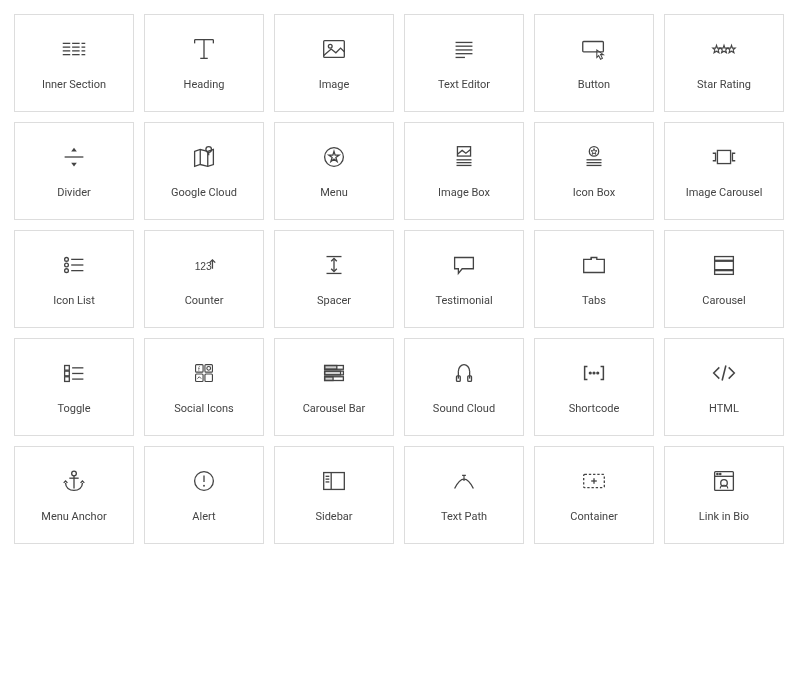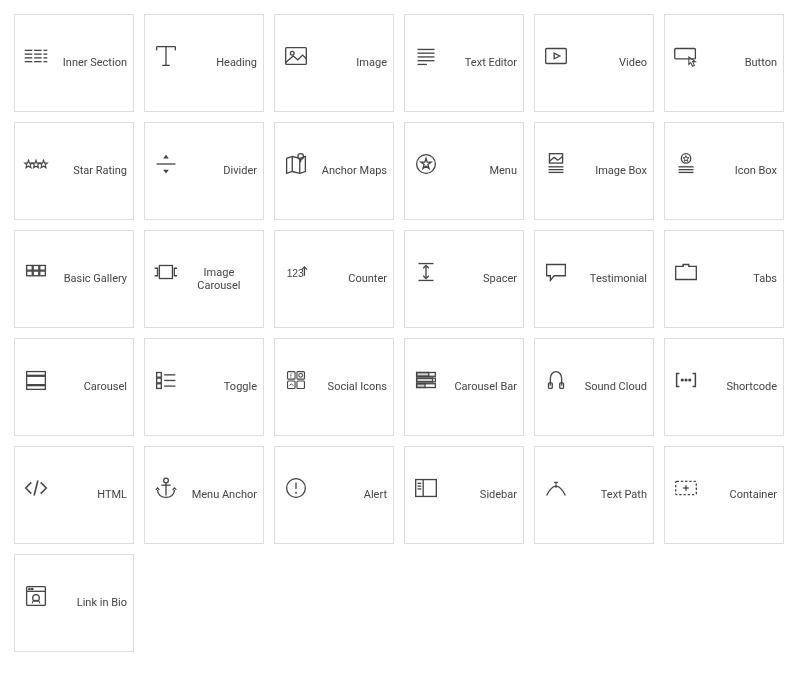--- a/index.html
+++ b/index.html
@@ -12,23 +12,23 @@
     .widgets-grid {
       display: grid;
       grid-template-columns: repeat(6, 1fr);
       gap: 10px;
     }
     .widget-card {
       border: 1px solid #ddd;
       background: #fff;
       height: 98px;
       display: flex;
-      flex-direction: row;
+      flex-direction: column;
       align-items: center;
-      justify-content: space-between;
+      justify-content: center;
       cursor: pointer;
       padding: 6px;
     }
     .widget-icon {
       width: 30px;
       height: 30px;
       display: flex;
       align-items: center;
       justify-content: center;
       color: #444;
@@ -98,29 +98,20 @@
           <line x1="7" y1="17" x2="25" y2="17"></line>
           <line x1="7" y1="21" x2="25" y2="21"></line>
           <line x1="7" y1="25" x2="17" y2="25"></line>
     </svg>
       </div>
       <div class="widget-label">Text Editor</div>
     </div>
     <div class="widget-card">
       <div class="widget-icon">
         <svg viewBox="0 0 32 32" fill="none" stroke="currentColor" stroke-width="1.4">
-      <rect x="5" y="8" width="22" height="16" rx="1"></rect>
-      <path d="M14 13 L20 16 L14 19 Z"></path>
-    </svg>
-      </div>
-      <div class="widget-label">Video</div>
-    </div>
-    <div class="widget-card">
-      <div class="widget-icon">
-        <svg viewBox="0 0 32 32" fill="none" stroke="currentColor" stroke-width="1.4">
       <rect x="4" y="8" width="22" height="11" rx="1"></rect>
       <path d="M19 17 L19 25 L21 23 L23 27 L25 26 L23 22 L26 22 Z" stroke-width="1.1"></path>
     </svg>
       </div>
       <div class="widget-label">Button</div>
     </div>
     <div class="widget-card">
       <div class="widget-icon">
         <svg viewBox="0 0 32 32" fill="none" stroke="currentColor" stroke-width="1.2">
       <path d="M8 12 L9 15 L12 15 L9.8 17 L10.6 20 L8 18.3 L5.4 20 L6.2 17 L4 15 L7 15 Z"></path>
@@ -143,21 +134,21 @@
     <div class="widget-card">
       <div class="widget-icon">
         <svg viewBox="0 0 32 32" fill="none" stroke="currentColor" stroke-width="1.4">
       <path d="M6 10 L12 8 L20 10 L26 8 L26 24 L20 26 L12 24 L6 26 Z"></path>
       <line x1="12" y1="8" x2="12" y2="24"></line>
           <line x1="20" y1="10" x2="20" y2="26"></line>
       <circle cx="21" cy="8" r="3"></circle>
           <path d="M21 11 L21 14"></path>
     </svg>
       </div>
-      <div class="widget-label">Anchor Maps</div>
+      <div class="widget-label">Google Cloud</div>
     </div>
     <div class="widget-card">
       <div class="widget-icon">
         <svg viewBox="0 0 32 32" fill="none" stroke="currentColor" stroke-width="1.4">
       <circle cx="16" cy="16" r="10"></circle>
       <path d="M16 10 L17.2 14 L21.5 14 L18 16.6 L19.3 20.8 L16 18.3 L12.7 20.8 L14 16.6 L10.5 14 L14.8 14 Z"></path>
     </svg>
       </div>
       <div class="widget-label">Menu</div>
     </div>
@@ -181,39 +172,39 @@
       <line x1="8" y1="19" x2="24" y2="19"></line>
           <line x1="8" y1="22" x2="24" y2="22"></line>
           <line x1="8" y1="25" x2="24" y2="25"></line>
     </svg>
       </div>
       <div class="widget-label">Icon Box</div>
     </div>
     <div class="widget-card">
       <div class="widget-icon">
         <svg viewBox="0 0 32 32" fill="none" stroke="currentColor" stroke-width="1.4">
-      <rect x="6" y="9" width="6" height="5"></rect>
-          <rect x="13" y="9" width="6" height="5"></rect>
-          <rect x="20" y="9" width="6" height="5"></rect>
-      <rect x="6" y="15" width="6" height="5"></rect>
-          <rect x="13" y="15" width="6" height="5"></rect>
-          <rect x="20" y="15" width="6" height="5"></rect>
-    </svg>
-      </div>
-      <div class="widget-label">Basic Gallery</div>
-    </div>
-    <div class="widget-card">
-      <div class="widget-icon">
-        <svg viewBox="0 0 32 32" fill="none" stroke="currentColor" stroke-width="1.4">
       <rect x="9" y="9" width="14" height="14"></rect>
       <path d="M4 12 L7 12 L7 20 L4 20"></path>
           <path d="M28 12 L25 12 L25 20 L28 20"></path>
     </svg>
       </div>
       <div class="widget-label">Image Carousel</div>
+    </div>
+    <div class="widget-card">
+      <div class="widget-icon">
+        <svg viewBox="0 0 32 32" fill="none" stroke="currentColor" stroke-width="1.4">
+      <circle cx="8" cy="10" r="2"></circle>
+          <line x1="13" y1="10" x2="26" y2="10"></line>
+      <circle cx="8" cy="16" r="2"></circle>
+          <line x1="13" y1="16" x2="26" y2="16"></line>
+      <circle cx="8" cy="22" r="2"></circle>
+          <line x1="13" y1="22" x2="26" y2="22"></line>
+    </svg>
+      </div>
+      <div class="widget-label">Icon List</div>
     </div>
     <div class="widget-card">
       <div class="widget-icon">
         <svg viewBox="0 0 32 32" fill="none" stroke="currentColor" stroke-width="1.4">
       <text x="6" y="21" font-size="11" fill="currentColor" stroke="none" font-family="Arial">123</text>
       <line x1="25" y1="20" x2="25" y2="11"></line>
           <path d="M22 13.5 L25 10.5 L28 13.5"></path>
     </svg>
       </div>
       <div class="widget-label">Counter</div>

